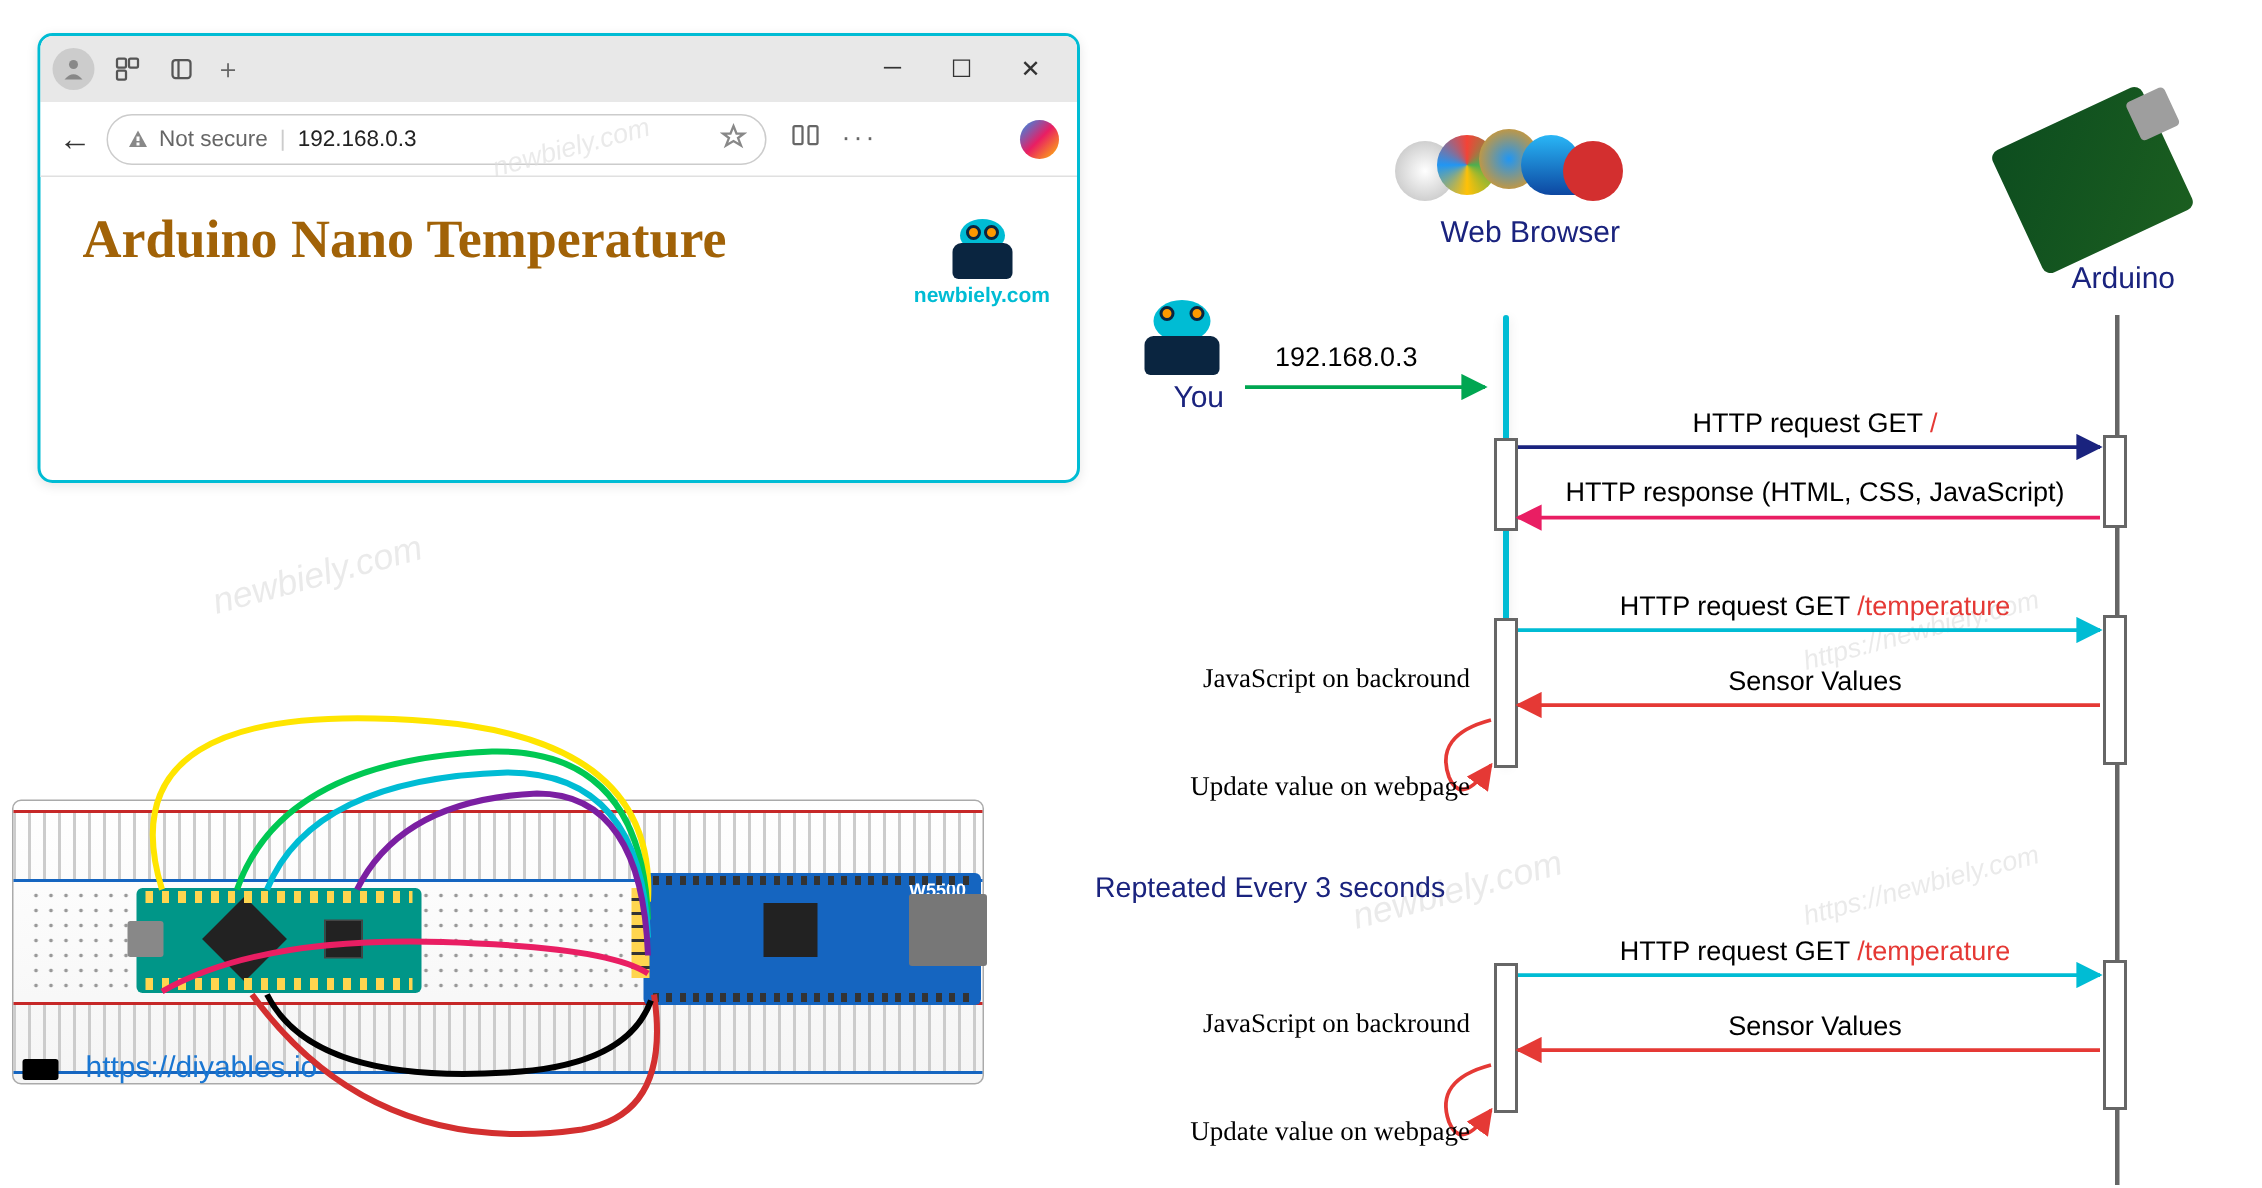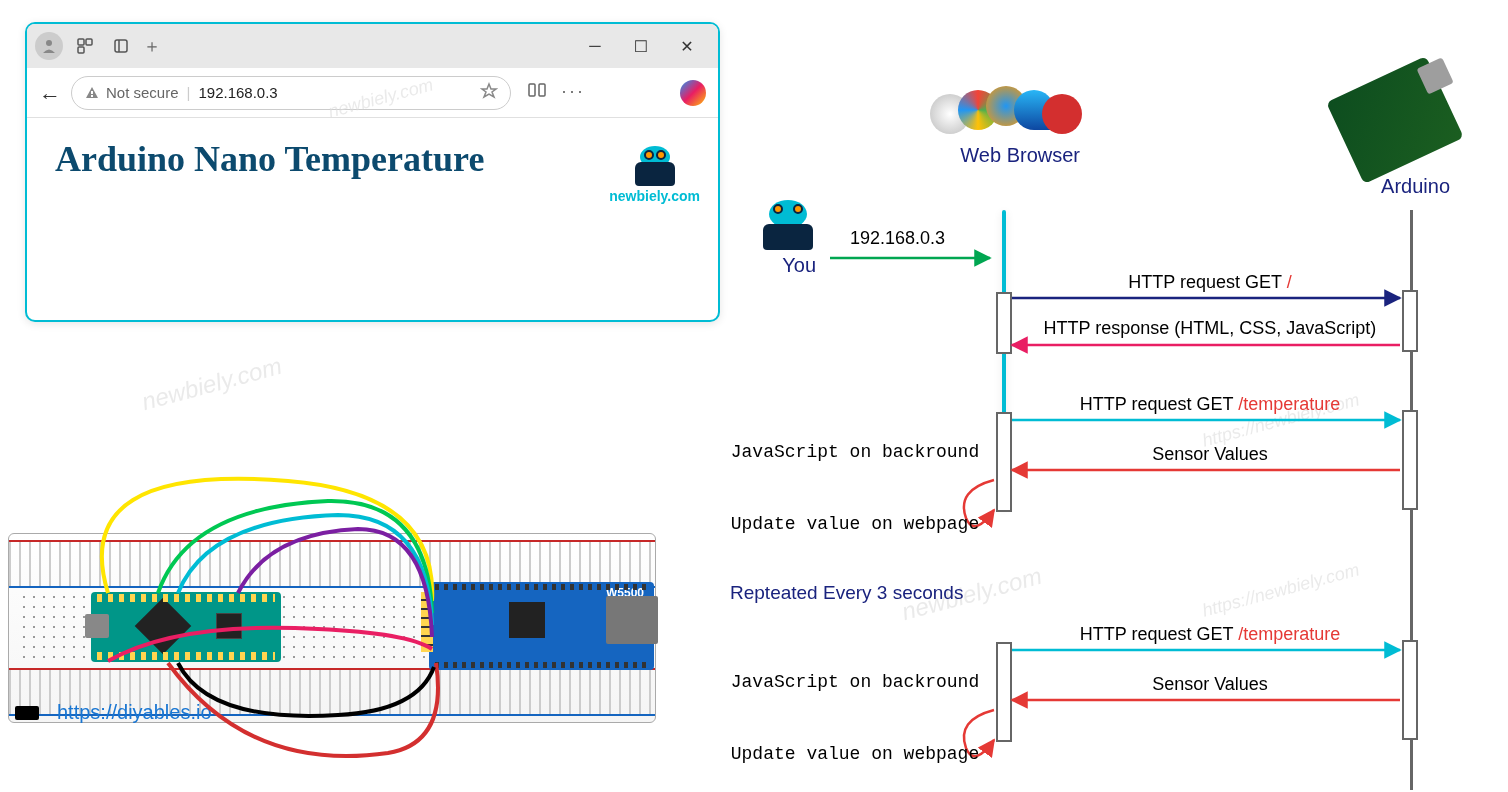--- a/index.html
+++ b/index.html
@@ -17,21 +17,21 @@
   .win-btns { margin-left: auto; display: flex; gap: 0; }
   .win-btn { width: 46px; height: 32px; display: flex; align-items: center; justify-content: center; font-size: 16px; color: #333; cursor: pointer; }
   .addressbar { height: 50px; background: #fff; border-bottom: 1px solid #e0e0e0; display: flex; align-items: center; padding: 0 12px; gap: 10px; }
   .back-btn { font-size: 22px; color: #333; cursor: pointer; }
   .urlbox { flex-shrink: 0; width: 440px; height: 34px; border: 1px solid #ccc; border-radius: 18px; display: flex; align-items: center; padding: 0 12px; gap: 8px; color: #666; font-size: 15px; }
   .urlbox .sec { display: flex; align-items: center; gap: 6px; }
   .urlbox .sep { color: #ccc; }
   .addr-icons { display: flex; gap: 14px; margin-left: 6px; color: #666; font-size: 18px; }
   .copilot { margin-left: auto; width: 26px; height: 26px; border-radius: 50%; background: linear-gradient(135deg,#2196f3,#e91e63,#ffc107); }
   .page { padding: 20px 28px; position: relative; }
-  .page h1 { font-family: "Times New Roman", serif; font-size: 36px; font-weight: bold; color: #0c4a6e; margin-bottom: 24px; }
+  .page h1 { font-family: "Times New Roman", serif; font-size: 36px; font-weight: bold; color: #a16207; margin-bottom: 24px; }
   .page p { font-family: "Times New Roman", serif; font-size: 20px; color: #000; }
   .temp-val { color: #e53935; }
   .newbiely-logo { position: absolute; right: 18px; top: 28px; text-align: center; }
   .owl-icon { width: 48px; height: 40px; margin: 0 auto; position: relative; }
   .owl-body { width: 40px; height: 24px; background: #0a2540; border-radius: 6px 6px 4px 4px; position: absolute; bottom: 0; left: 4px; }
   .owl-head { width: 30px; height: 22px; background: #00bcd4; border-radius: 50%; position: absolute; top: 0; left: 9px; }
   .owl-eye { width: 10px; height: 10px; background: #ff9800; border: 2px solid #0a2540; border-radius: 50%; position: absolute; top: 4px; }
   .owl-eye.l { left: 4px; } .owl-eye.r { right: 4px; }
   .newbiely-text { color: #00bcd4; font-size: 14px; font-weight: 600; margin-top: 2px; }
 
@@ -69,21 +69,21 @@
   .browser-actor { left: 230px; top: 10px; }
   .arduino-actor { left: 640px; top: 5px; }
   .browser-badges { width: 150px; height: 60px; position: relative; }
   .badge { width: 40px; height: 40px; border-radius: 50%; position: absolute; }
   .lifeline { position: absolute; width: 3px; background: #666; top: 140px; bottom: 0; }
   .lifeline.browser { left: 302px; }
   .lifeline.arduino { left: 710px; }
   .activation { position: absolute; width: 16px; background: #fff; border: 2px solid #666; left: -8px; }
   svg.seq-arrows { position: absolute; inset: 0; }
   .msg-label { position: absolute; font-family: "Century Gothic", sans-serif; font-size: 18px; color: #000; text-align: center; }
-  .side-label { position: absolute; font-family: Liberation Mono, monospace; font-size: 18px; color: #000; text-align: center; }
+  .side-label { position: absolute; font-family: Liberation Serif, serif; font-size: 18px; color: #000; text-align: right; }
   .rep-label { position: absolute; font-family: "Century Gothic", sans-serif; font-size: 19px; color: #1a237e; }
   .accent-red { color: #e53935; }
   .nano-img { width: 110px; height: 90px; background: linear-gradient(135deg,#0d4d1f 0%, #1b5e20 100%); border-radius: 6px; transform: rotate(-25deg); position: relative; margin: 0 auto; }
   .nano-img::after { content:""; position: absolute; right: -14px; top: 8px; width: 28px; height: 28px; background: #9e9e9e; border-radius: 3px; }
 </style>
 </head>
 <body>
 
 <div class="watermark" style="left:140px; top:370px">newbiely.com</div>
 <div class="watermark" style="left:900px; top:580px">newbiely.com</div>

